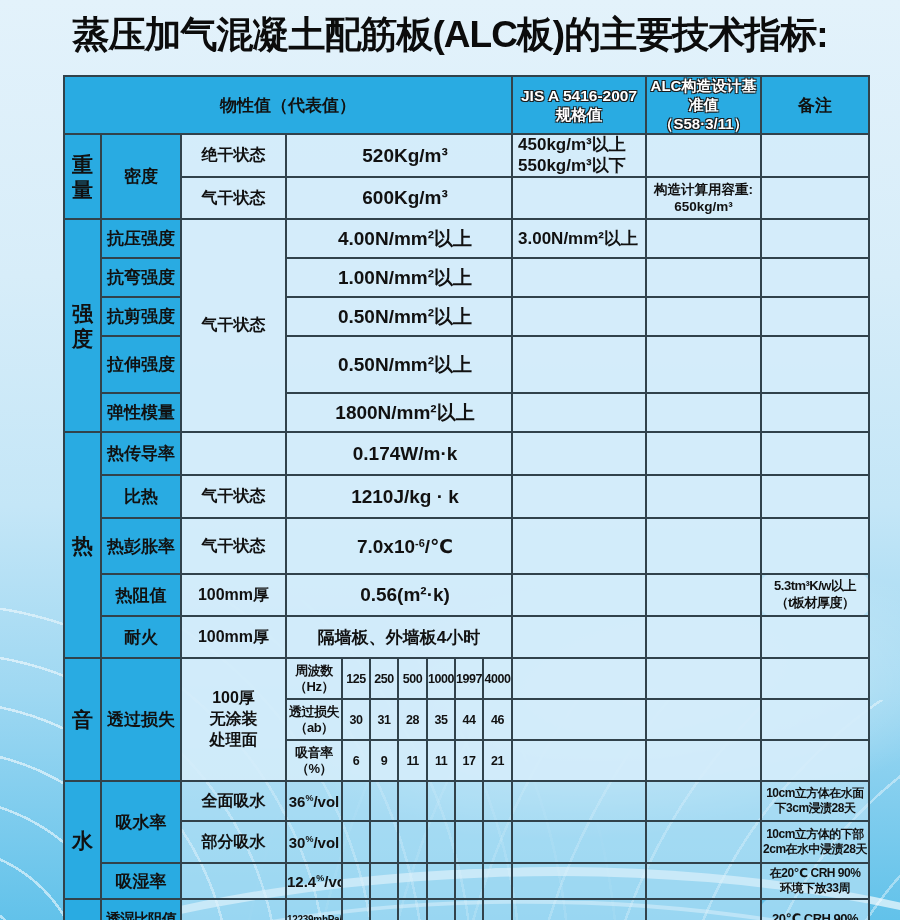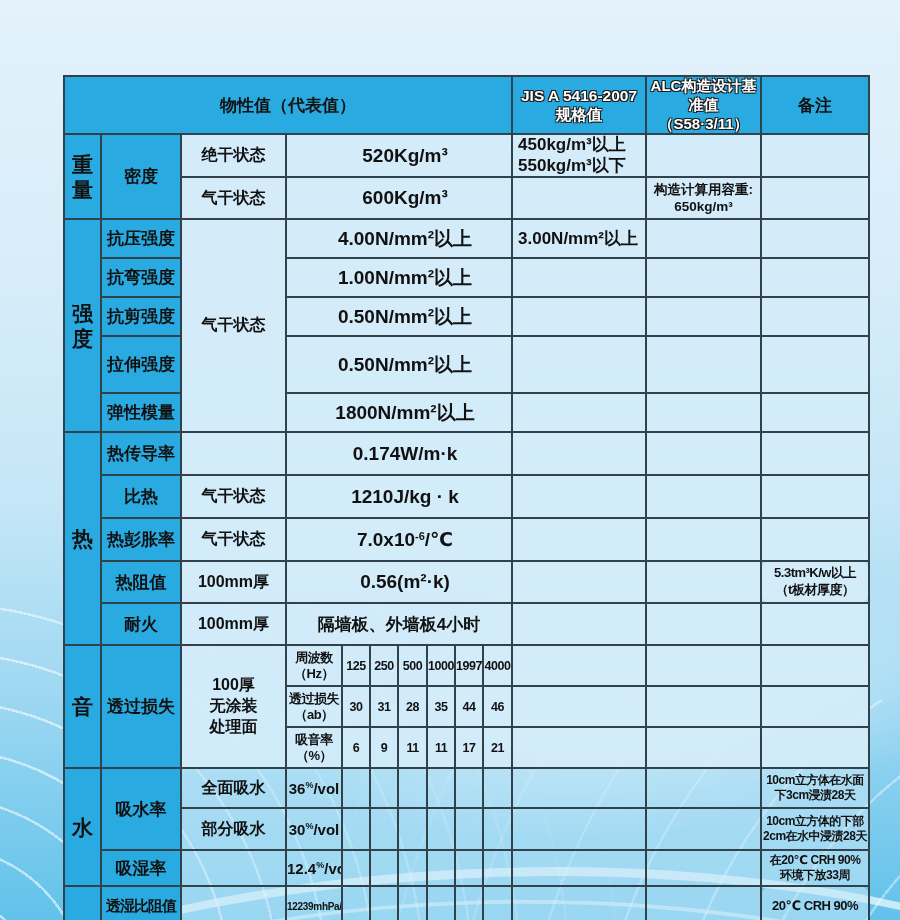--- a/index.html
+++ b/index.html
@@ -88,20 +88,21 @@
 <body>
 
 <div class="page">
 
   <div class="rings"></div>
   <div class="rings2"></div>
   <div class="glow"></div>
   <div class="swoosh"></div>
   <div class="swoosh2"></div>
 
+  <div class="title">蒸压加气混凝土配筋板(ALC板)的主要技术指标:</div>
 
   <table class="spec">
     <colgroup>
       <col style="width:37px">
         <col style="width:80px">
         <col style="width:105px">
       <col style="width:56px">
         <col style="width:28px">
         <col style="width:28px">
       <col style="width:29px">
@@ -199,21 +200,21 @@
       <td class="lite"></td>
     </tr>
     <tr style="height:43px">
       <td class="cyan lbl">比热</td>
       <td class="lite state">气干状态</td>
       <td class="lite val" colspan="7">1210J/kg · k</td>
       <td class="lite"></td>
       <td class="lite"></td>
       <td class="lite"></td>
     </tr>
-    <tr style="height:43px">
+    <tr style="height:56px">
       <td class="cyan lbl">热彭胀率</td>
       <td class="lite state">气干状态</td>
       <td class="lite val" colspan="7">
         <span>7.0x10</span><span class="vsup">-6</span><span>/℃</span>
       </td>
       <td class="lite"></td>
       <td class="lite"></td>
       <td class="lite"></td>
     </tr>
     <tr style="height:42px">

